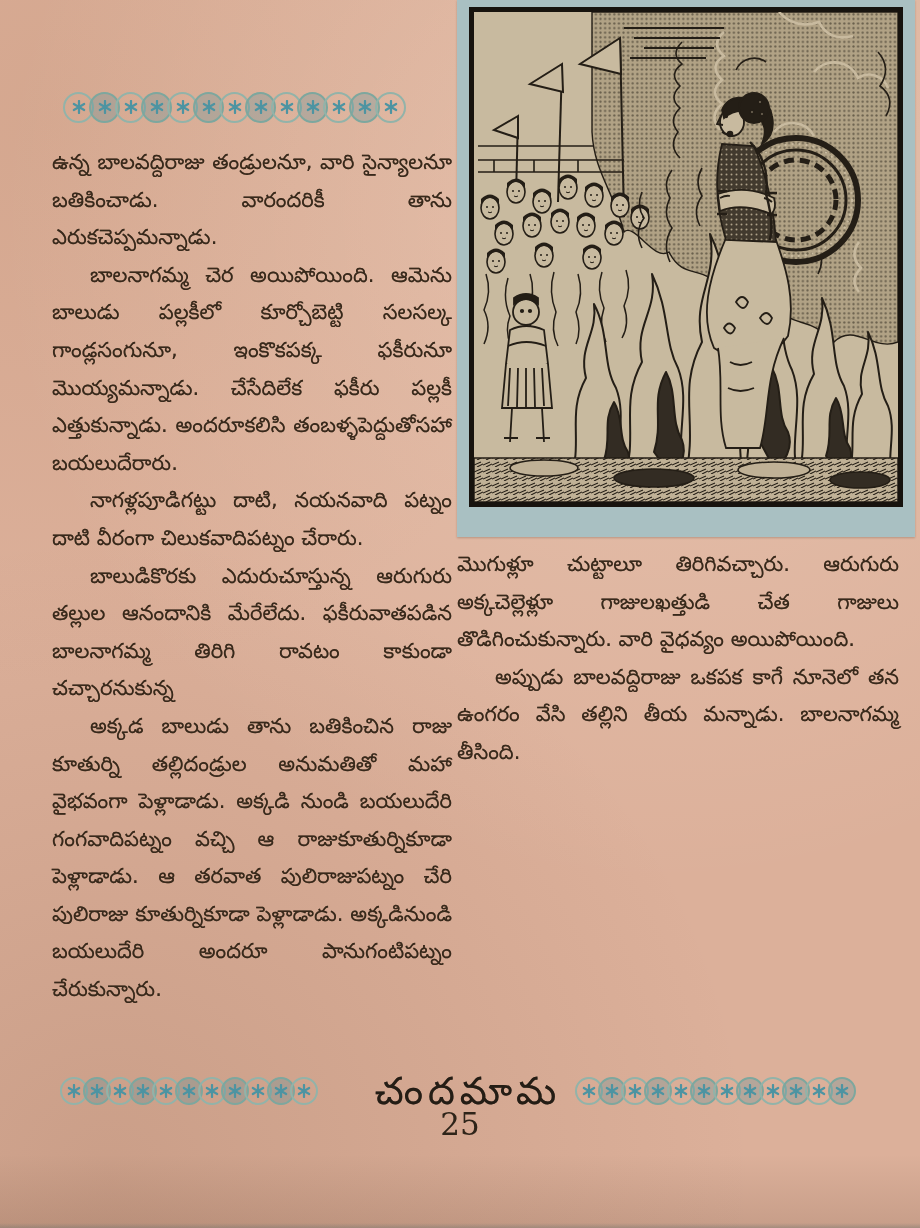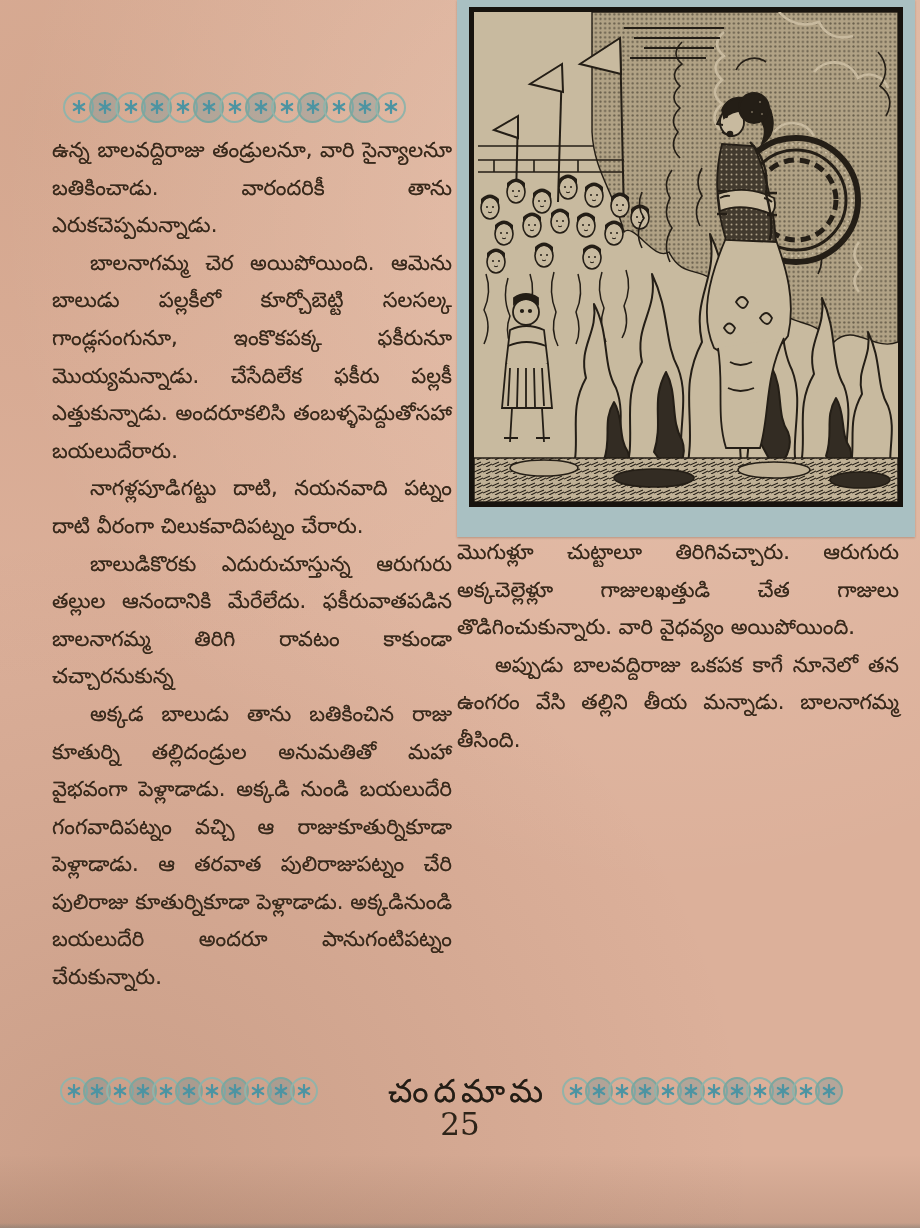--- a/index.html
+++ b/index.html
@@ -33,20 +33,21 @@
   .orn-unit.alt{background:rgba(70,140,155,.26);border-color:#7da79e;}
   .orn-unit svg{width:14px;height:14px;display:block;}
   .ornament-top{position:absolute;left:63px;top:90px;width:384px;height:34px;}
   .ornament-top .orn-unit{width:27px;height:27px;}
 
   
   .col{
     position:absolute;color:#38291b;
     font-size:21px;line-height:37.6px;text-align:justify;
     text-shadow:0 0 .4px rgba(56,41,27,.55);
+    margin-top:12px;
   }
   .col p{margin:0;}
   .col p.indent{text-indent:38px;}
   .col-left{left:52px;top:132px;width:400px;}
   .col-right{left:457px;top:534px;width:442px;}
 
   
   .illus-mat{
     position:absolute;left:457px;top:0;
     background:#a9c0c2;
@@ -60,21 +61,21 @@
   }
   .illus-frame svg{display:block;}
 
   
   .footer{
     position:absolute;left:60px;right:44px;top:1074px;height:34px;
     display:flex;align-items:center;gap:14px;
   }
   .footer .ornament{flex:1;overflow:hidden;height:28px;}
   .footer-title{
-    flex:none;color:#241d15;font-size:32px;letter-spacing:5px;
+    flex:none;color:#241d15;font-size:38px;letter-spacing:5px;
     line-height:34px;white-space:nowrap;
     text-shadow:0 0 .5px rgba(36,29,21,.6);
   }
   .page-number{
     position:absolute;left:0;width:920px;top:1106px;text-align:center;
     font-family:"DejaVu Serif",serif;font-size:31px;color:#2e2419;
   }
 </style>
 </head>
 <body>

